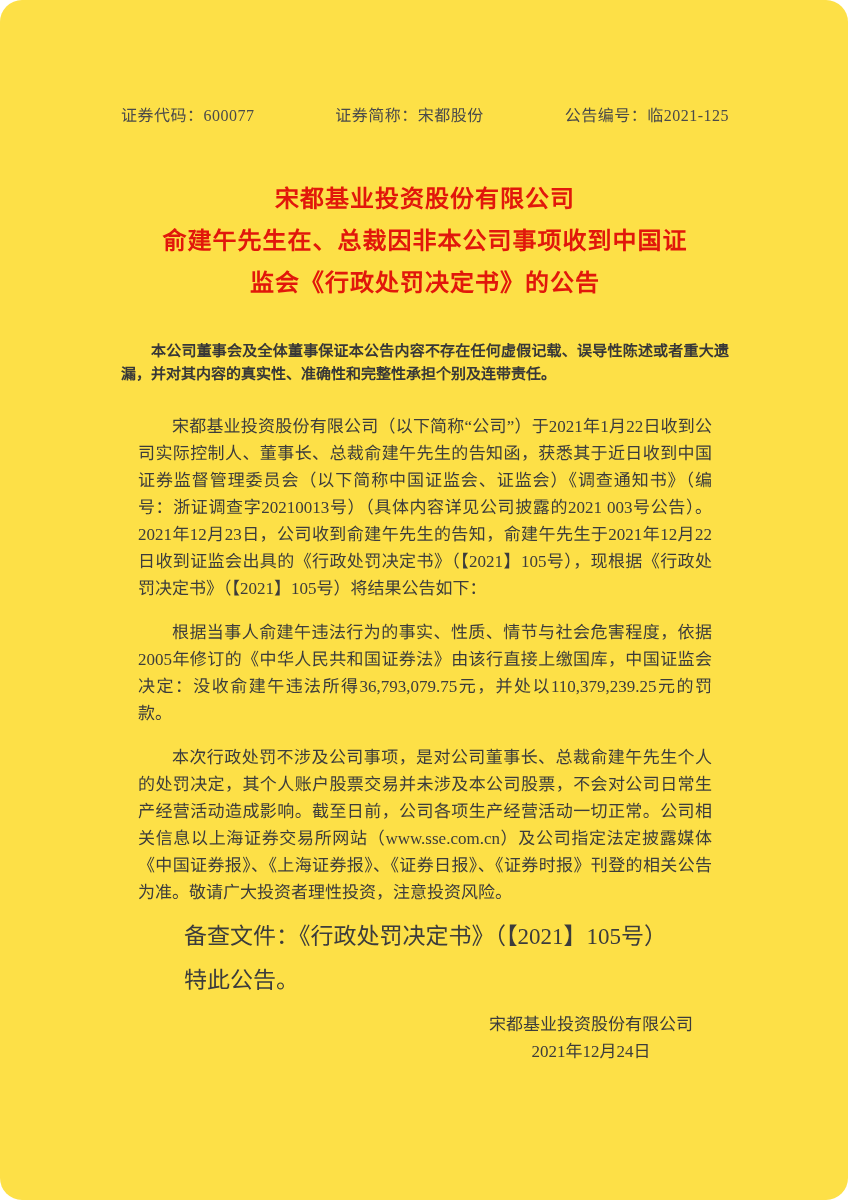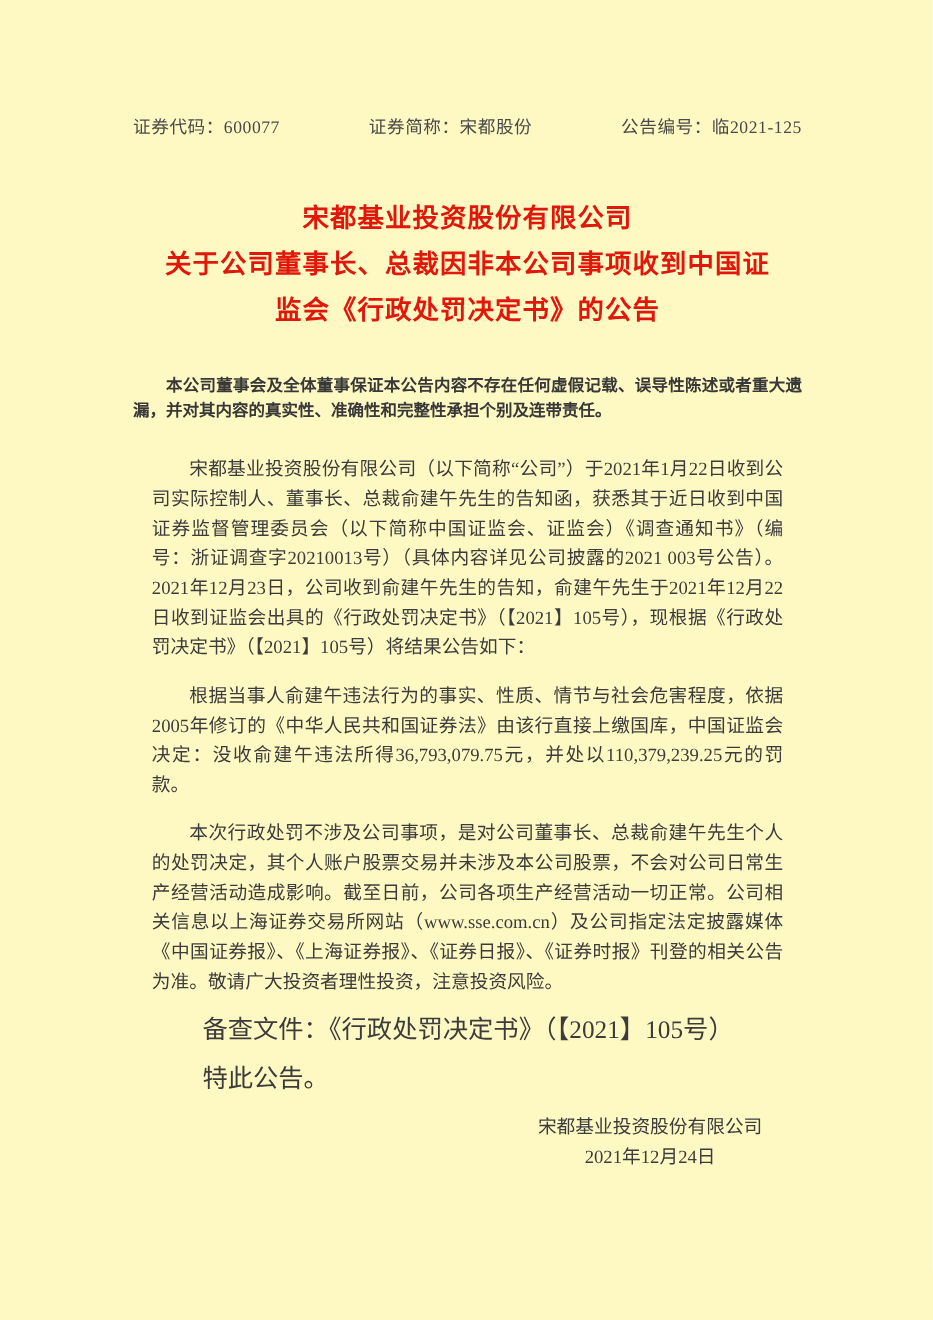--- a/index.html
+++ b/index.html
@@ -5,24 +5,25 @@
   html, body {
     margin: 0;
     padding: 0;
     background: #ffffff;
   }
   .page {
     position: relative;
     width: 848px;
     height: 1200px;
     margin: 0 auto;
-    background: #fef9c3;
+    background: #fde047;
     overflow: hidden;
     font-family: "Liberation Serif", "DejaVu Serif", serif;
     color: #3c3c3c;
+    border-radius: 22px;
   }
   .content {
     position: absolute;
     left: 121px;
     top: 0;
     width: 608px;
   }
   .header-row {
     display: flex;
     justify-content: space-between;
@@ -85,21 +86,21 @@
   <div class="content">
 
     <div class="header-row">
       <span>证券代码：600077</span>
       <span>证券简称：宋都股份</span>
       <span>公告编号：临2021-125</span>
     </div>
 
     <div class="title-block">
       <div>宋都基业投资股份有限公司</div>
-      <div>关于公司董事长、总裁因非本公司事项收到中国证</div>
+      <div>俞建午先生在、总裁因非本公司事项收到中国证</div>
       <div>监会《行政处罚决定书》的公告</div>
     </div>
 
     <div class="disclaimer">本公司董事会及全体董事保证本公告内容不存在任何虚假记载、误导性陈述或者重大遗漏，并对其内容的真实性、准确性和完整性承担个别及连带责任。</div>
 
     <div class="body-block">
       <p>宋都基业投资股份有限公司（以下简称“公司”）于2021年1月22日收到公司实际控制人、董事长、总裁俞建午先生的告知函，获悉其于近日收到中国证券监督管理委员会（以下简称中国证监会、证监会）《调查通知书》（编号：浙证调查字20210013号）（具体内容详见公司披露的2021 003号公告）。2021年12月23日，公司收到俞建午先生的告知，俞建午先生于2021年12月22日收到证监会出具的《行政处罚决定书》（【2021】105号），现根据《行政处罚决定书》（【2021】105号）将结果公告如下：</p>
       <p>根据当事人俞建午违法行为的事实、性质、情节与社会危害程度，依据2005年修订的《中华人民共和国证券法》由该行直接上缴国库，中国证监会决定：没收俞建午违法所得36,793,079.75元，并处以110,379,239.25元的罚款。</p>
       <p>本次行政处罚不涉及公司事项，是对公司董事长、总裁俞建午先生个人的处罚决定，其个人账户股票交易并未涉及本公司股票，不会对公司日常生产经营活动造成影响。截至日前，公司各项生产经营活动一切正常。公司相关信息以上海证券交易所网站（www.sse.com.cn）及公司指定法定披露媒体《中国证券报》、《上海证券报》、《证券日报》、《证券时报》刊登的相关公告为准。敬请广大投资者理性投资，注意投资风险。</p>
       <p class="plain-line">备查文件：《行政处罚决定书》（【2021】105号）</p>

